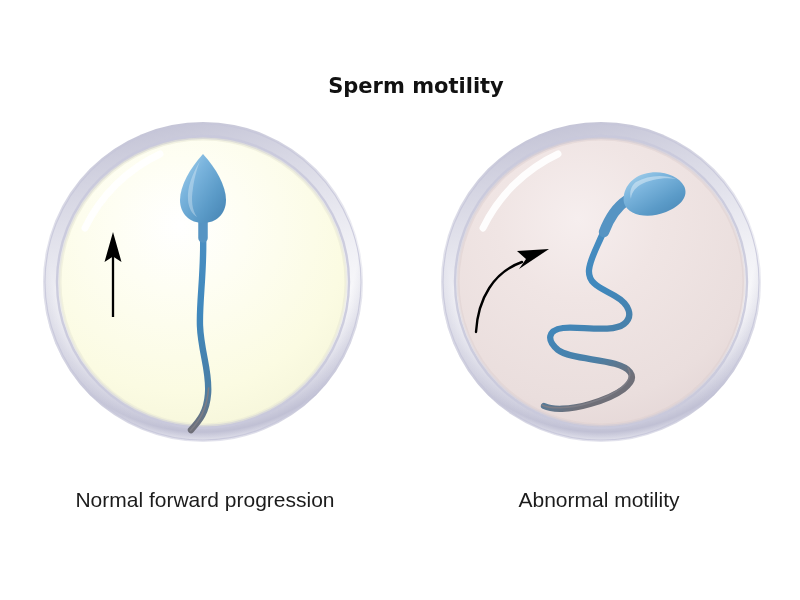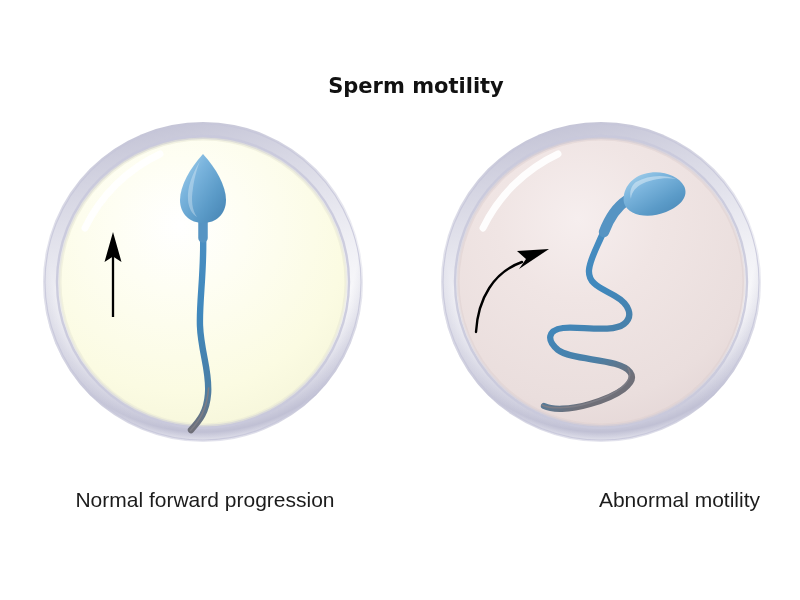--- a/index.html
+++ b/index.html
@@ -68,21 +68,21 @@
     position: absolute;
     top: 368px;
     width: 330px;
     text-align: center;
     font-family: "Liberation Sans", sans-serif;
     font-size: 21px;
     font-weight: normal;
     color: #1c1c1c;
     white-space: nowrap;
   }
-  #panel-abnormal .caption { width: 322px; text-align: right; }
+  #panel-abnormal .caption { width: 322px; }
 </style>
 </head>
 <body>
 
 <div id="figure">
 
   <div id="title">Sperm motility</div>
 
   <div class="panel" id="panel-normal">
 

